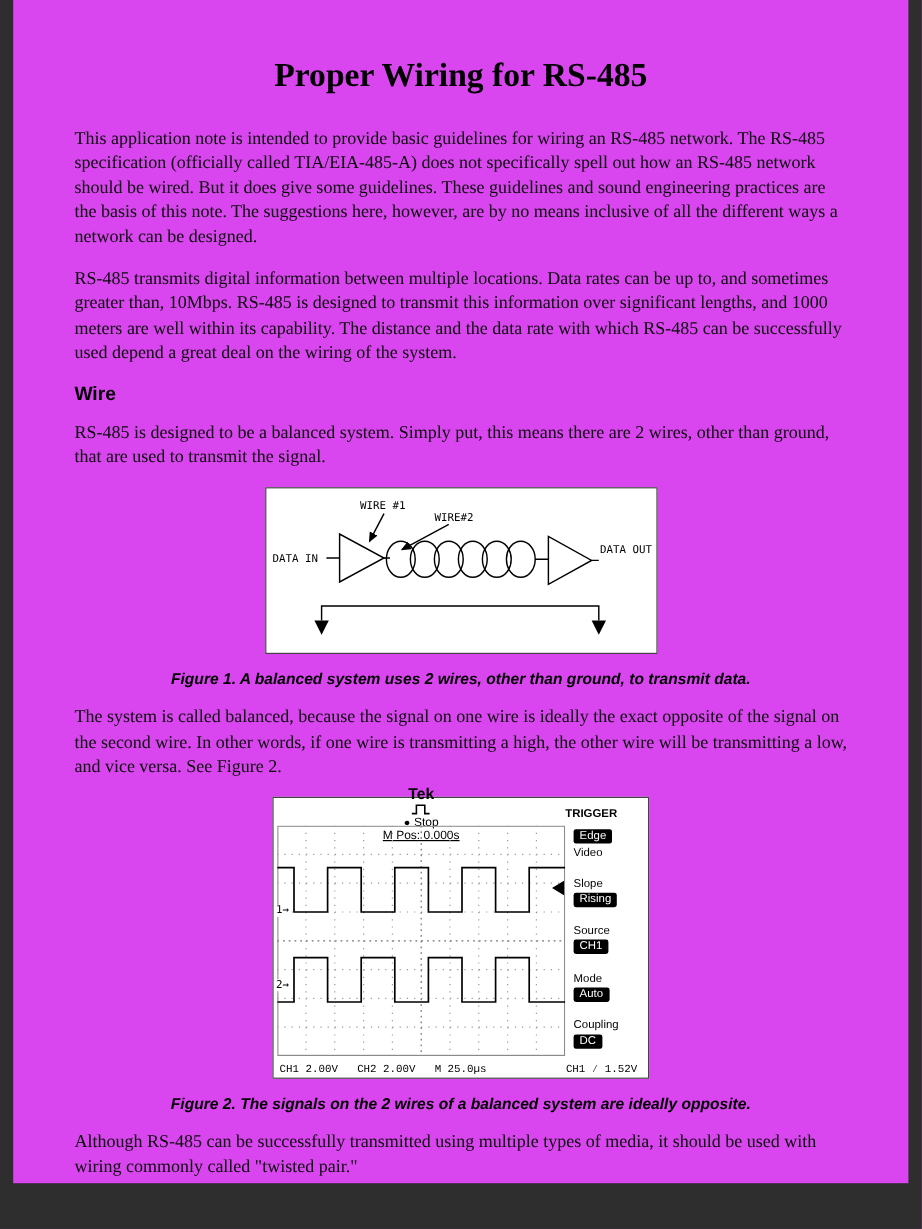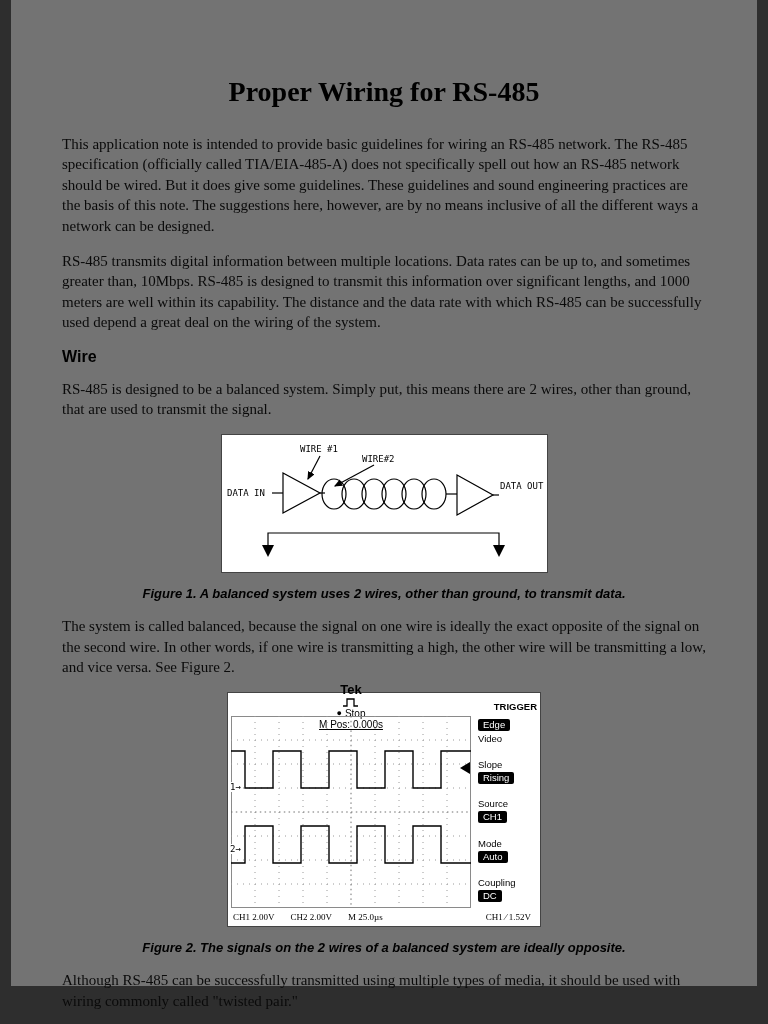--- a/index.html
+++ b/index.html
@@ -1,19 +1,19 @@
 <!DOCTYPE html>
 <html><head>
 <meta charset="utf-8">
 <style>
   * { margin:0; padding:0; box-sizing:border-box; }
   body { width:768px; font-family:"Liberation Serif", serif; background:#2e2e2e; }
   .viewer { position:relative; width:768px; height:1024px; background:#2e2e2e; overflow:hidden; }
-  .page { position:absolute; left:11px; top:0; width:746px; height:986px; background:#737373;
-          padding:76px 51px 0 51px; color:#000; }
+  .page { position:absolute; left:11px; top:0; width:746px; height:986px; background:#d946ef;
+          padding:48px 51px 0 51px; color:#000; }
   .title { font-family:"Liberation Serif", serif; font-size:28px; font-weight:bold;
            text-align:center; margin-bottom:26px; }
   .para { font-size:15px; line-height:1.36; margin-bottom:15px; color:#0a0a0a; }
   .heading { font-family:"Liberation Sans", sans-serif; font-size:16px; font-weight:bold;
              margin:4px 0 13px; }
   .caption { font-family:"Liberation Sans", sans-serif; font-size:13px; font-weight:bold;
              font-style:italic; text-align:center; margin:13px 0 15px; }
 
   
   .fig1 { width:327px; margin:12px auto 4px; border:1px solid #444; background:#fff; }
@@ -22,35 +22,35 @@
 
   
   .scope { width:314px; margin:10px auto 4px; border:1px solid #444; background:#fff;
            padding:3px 3px 2px 3px; font-family:"Liberation Sans", sans-serif; }
   .scope-top { display:flex; height:20px; align-items:center; }
   .scope-top-left { width:240px; display:flex; align-items:center; justify-content:space-between; padding:0 2px;flex-direction:column; }
   .tek { font-weight:bold; font-size:13px; }
   .scope-stop { font-size:10px; display:flex; align-items:center; gap:3px; }
   .dot { font-size:9px; line-height:9px; }
   .scope-mpos { font-size:10px;text-decoration:underline; }
-  .scope-trigger { flex:1; text-align:right; font-size:9.5px; font-weight:bold; }
+  .scope-trigger { flex:1; text-align:left; font-size:9.5px; font-weight:bold; }
   .scope-body { display:flex; }
   .grat-wrap { position:relative; width:240px; height:192px; }
   .grat-wrap svg { display:block; }
   .chm { position:absolute; left:-2px; font-size:9px; line-height:10px; background:#fff;
          font-family:"DejaVu Sans Mono", monospace; padding:0 1px; }
   .chm1 { top:66px; }
   .chm2 { top:128px; }
   .menu { width:64px; display:flex; flex-direction:column; justify-content:space-between;
           padding:3px 0 6px 7px; }
   .menu-group { display:flex; flex-direction:column; align-items:flex-start; gap:2px;justify-content:center; }
   .mi { font-size:9.5px; display:inline-block; }
   .inv { background:#000; color:#fff; padding:0 5px; border-radius:2px; line-height:12px; }
-  .scope-bottom { display:flex; align-items:center; height:15px; margin-top:1px;
-                  font-size:9px; font-family:Liberation Serif, serif; }
+  .scope-bottom { display:flex; align-items:flex-end; height:15px; margin-top:1px;
+                  font-size:9px; font-family:Liberation Mono, monospace; }
   .scope-bottom .r { margin-left:2px; margin-right:14px; }
   .scope-bottom .trig { margin-left:auto; margin-right:6px; }
 
   .g    { stroke:#9a9a9a; stroke-width:1; stroke-dasharray:1 5; }
   .gc   { stroke:#707070; stroke-width:1; stroke-dasharray:1.5 3.3; }
   .wave { stroke:#000; stroke-width:1.4; fill:none; }
   .fig-line { stroke:#000; stroke-width:1.2; fill:none; }
 </style>
 </head>
 <body>

